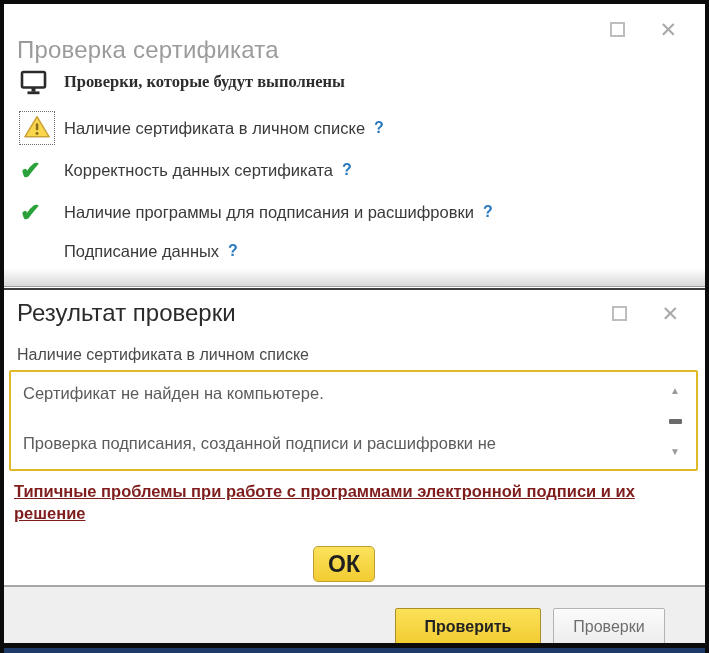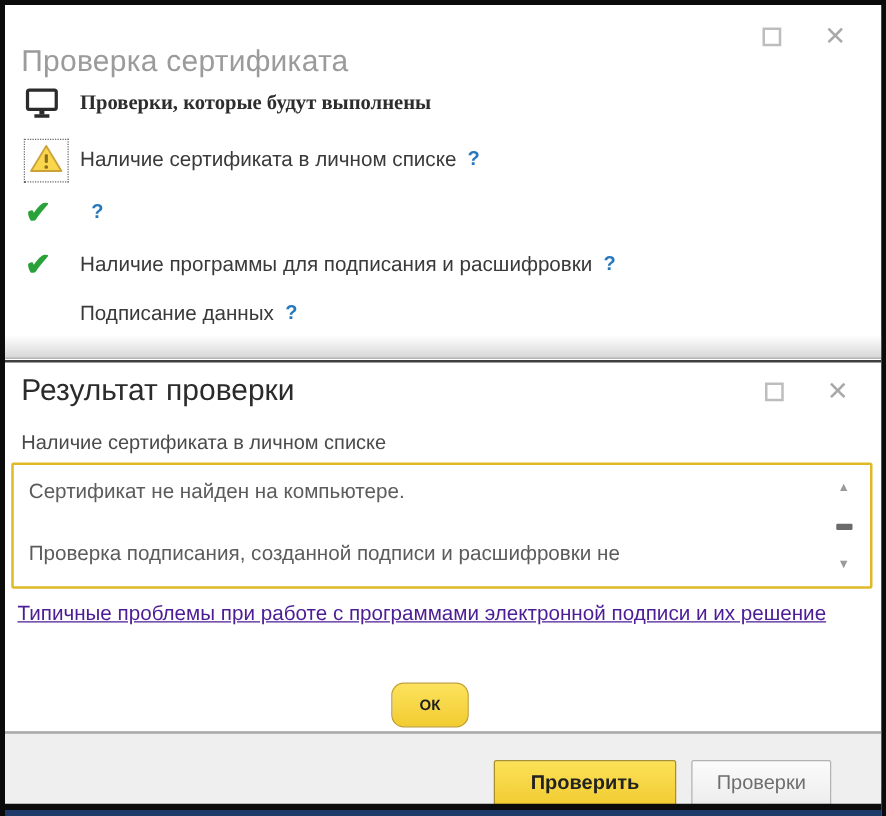--- a/index.html
+++ b/index.html
@@ -61,28 +61,28 @@
 
   .scrollbar {
     position:absolute; right:14px; top:14px; bottom:12px; width:14px;
     display:flex; flex-direction:column; justify-content:space-between; align-items:center;
   }
   .scroll-arrow { font-size:10px; color:#9a9a9a; cursor:pointer; line-height:10px; }
   .scroll-thumb { width:13px; height:5px; background:#6b6b6b; border-radius:1px; cursor:grab; }
 
   .help-link {
     position:absolute; left:10px; top:190px; width:668px;
-    font-size:16.5px; color:#4c1d95; text-decoration:underline;
-    line-height:22px; cursor:pointer;
+    font-size:16.5px; color:#7f1d1d; text-decoration:underline;
+    line-height:22px; cursor:pointer;font-weight:bold;
   }
 
   .ok-btn {
     position:absolute; left:309px; top:256px; width:62px; height:36px;
-    background:linear-gradient(#fce25c,#f2cc32); border:1px solid #bf9e2d; border-radius:10px;
-    font-family:"Liberation Sans", sans-serif; font-size:12px; font-weight:bold; color:#1f1f1f;
+    background:linear-gradient(#fce25c,#f2cc32); border:1px solid #bf9e2d; border-radius:5px;
+    font-family:"Liberation Sans", sans-serif; font-size:23px; font-weight:bold; color:#1f1f1f;
     cursor:pointer;
   }
 
   
   .footer {
     position:absolute; left:0; right:0; top:581px; height:58px;
     background:#efefef; border-top:2px solid #a8a8a8;
   }
   .footer-btn {
     position:absolute; top:21px; height:37px;
@@ -136,20 +136,21 @@
       </span>
     </span>
     <span class="row-label">Наличие сертификата в личном списке</span>
     <span class="qmark">?</span>
   </div>
 
   <div class="check-row" style="top:148px;">
     <span class="icon-cell">
       <span class="checkmark">✔</span>
     </span>
+    <span class="row-label">Корректность данных сертификата</span>
     <span class="qmark">?</span>
   </div>
 
   <div class="check-row" style="top:190px;">
     <span class="icon-cell">
       <span class="checkmark">✔</span>
     </span>
     <span class="row-label">Наличие программы для подписания и расшифровки</span>
     <span class="qmark">?</span>
   </div>

